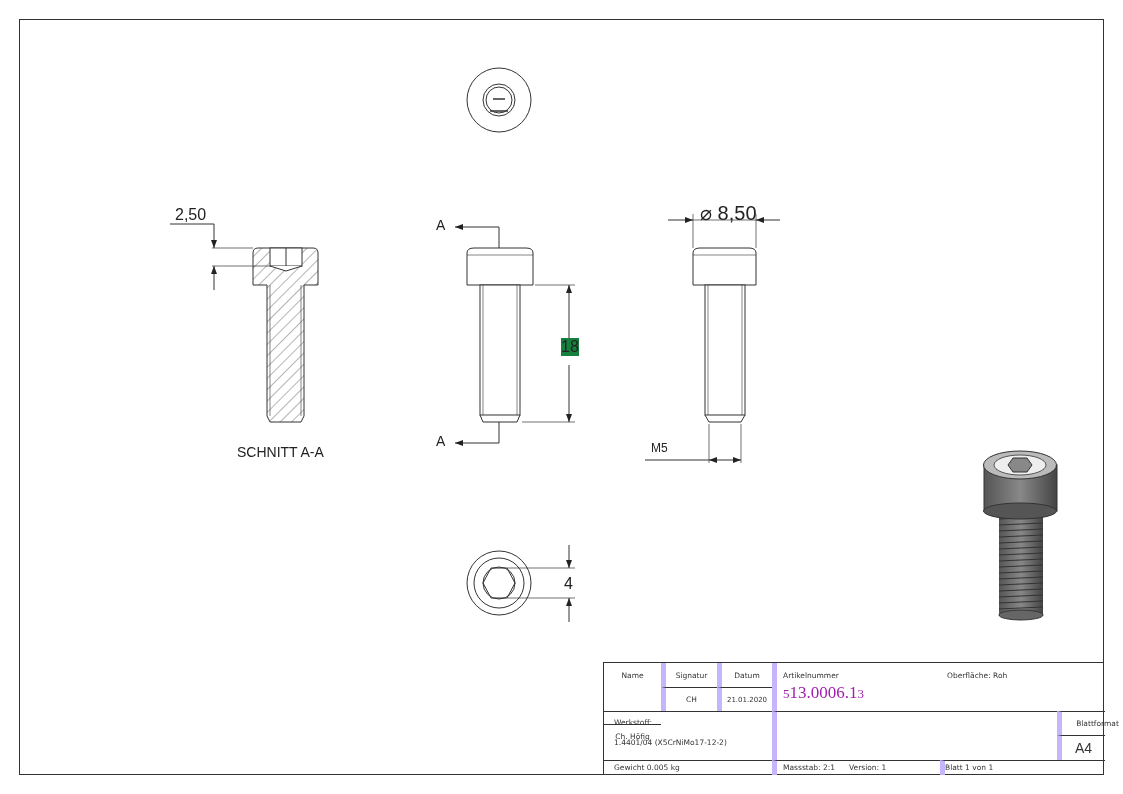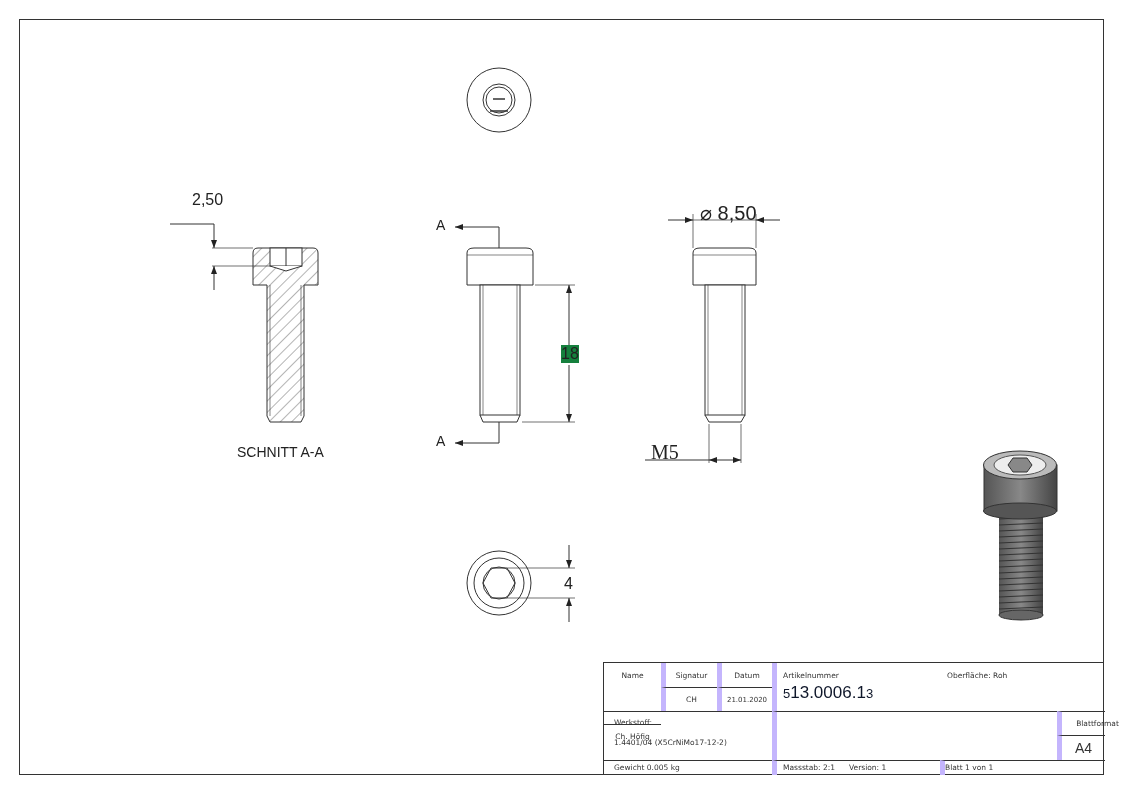--- a/index.html
+++ b/index.html
@@ -4,21 +4,21 @@
 <style>
   html,body{margin:0;padding:0;background:#fff;}
   body{width:1123px;height:794px;position:relative;overflow:hidden;font-family:"DejaVu Sans",sans-serif;color:#222;}
   .frame{position:absolute;left:19px;top:19px;width:1085px;height:756px;border:1.5px solid #333;box-sizing:border-box;}
   svg.drawing{position:absolute;left:0;top:0;}
   .tb{position:absolute;left:603px;top:662px;width:501px;height:113px;border:1px solid #333;box-sizing:border-box;font-size:7.5px;color:#333;}
   .cell{position:absolute;box-sizing:border-box;}
   .bl{border-left:5px solid #c4b5fd;}
   .bt{border-top:1px solid #333;}
   .center{display:flex;align-items:center;justify-content:center;}
-  .artnr{font-size:17px;color:#0f172a;font-family:Liberation Sans, sans-serif;}
+  .artnr{font-size:17px;color:#a21caf;font-family:Liberation Serif, serif;}
   .artnr .small{font-size:13px;}
   .fmt{font-size:14px;font-family:"Liberation Sans",sans-serif;}
 </style>
 </head>
 <body>
 
 <div class="frame"></div>
 
 <svg class="drawing" width="1123" height="794" viewBox="0 0 1123 794">
   <defs>
@@ -135,26 +135,26 @@
     </g>
     <ellipse cx="1021" cy="615" rx="22" ry="5" fill="#666" stroke="#333"></ellipse>
     <rect x="984" y="465" width="73" height="46" fill="url(#g1)" stroke="#333"></rect>
     <ellipse cx="1020" cy="511" rx="36.5" ry="8" fill="#555" stroke="#333"></ellipse>
     <ellipse cx="1020" cy="465" rx="36.5" ry="14" fill="#bbb" stroke="#333"></ellipse>
     <ellipse cx="1020" cy="465" rx="26" ry="10" fill="#eee" stroke="#555"></ellipse>
     <polygon points="1008,465 1013,458 1027,458 1032,465 1027,472 1013,472" fill="#888" stroke="#333"></polygon>
   </g>
 </svg>
 
-<div style="position:absolute;left:175px;top:191px;font-size:16px;font-family:'Liberation Sans',sans-serif;margin-left:17px;">2,50</div>
+<div style="position:absolute;left:175px;top:206px;font-size:16px;font-family:'Liberation Sans',sans-serif;">2,50</div>
 <div style="position:absolute;left:436px;top:217px;font-size:14px;font-family:'Liberation Sans',sans-serif;">A</div>
 <div style="position:absolute;left:436px;top:433px;font-size:14px;font-family:'Liberation Sans',sans-serif;">A</div>
-<div style="position:absolute;left:561px;top:345px;font-size:16px;font-family:'Liberation Sans',sans-serif;background:#15803d;">18</div>
+<div style="position:absolute;left:561px;top:338px;font-size:16px;font-family:'Liberation Sans',sans-serif;background:#15803d;">18</div>
 <div style="position:absolute;left:700px;top:201px;font-size:20px;font-family:'Liberation Sans',sans-serif;">⌀ 8,50</div>
-<div style="position:absolute;left:651px;top:441px;font-size:20px;font-family:Liberation Serif, serif;text-align:center;">M5</div>
+<div style="position:absolute;left:651px;top:441px;font-size:12px;font-family:Liberation Sans, sans-serif;text-align:center;">M5</div>
 <div style="position:absolute;left:564px;top:575px;font-size:16px;font-family:'Liberation Sans',sans-serif;background:#fff;">4</div>
 <div style="position:absolute;left:237px;top:444px;font-size:14px;font-family:'Liberation Sans',sans-serif;">SCHNITT A-A</div>
 
 <div class="tb">
   <div class="cell center" style="left:0;top:0;width:57px;height:24px;">Name</div>
   <div class="cell center bl" style="left:57px;top:0;width:56px;height:24px;">Signatur</div>
   <div class="cell center bl" style="left:113px;top:0;width:55px;height:24px;">Datum</div>
   <div class="cell center bt" style="left:0;top:24px;width:57px;height:24px;margin-top:37px;">Ch. Höfig</div>
   <div class="cell center bl bt" style="left:57px;top:24px;width:56px;height:24px;">CH</div>
   <div class="cell center bl bt" style="left:113px;top:24px;width:55px;height:24px;font-size:7px;">21.01.2020</div>

